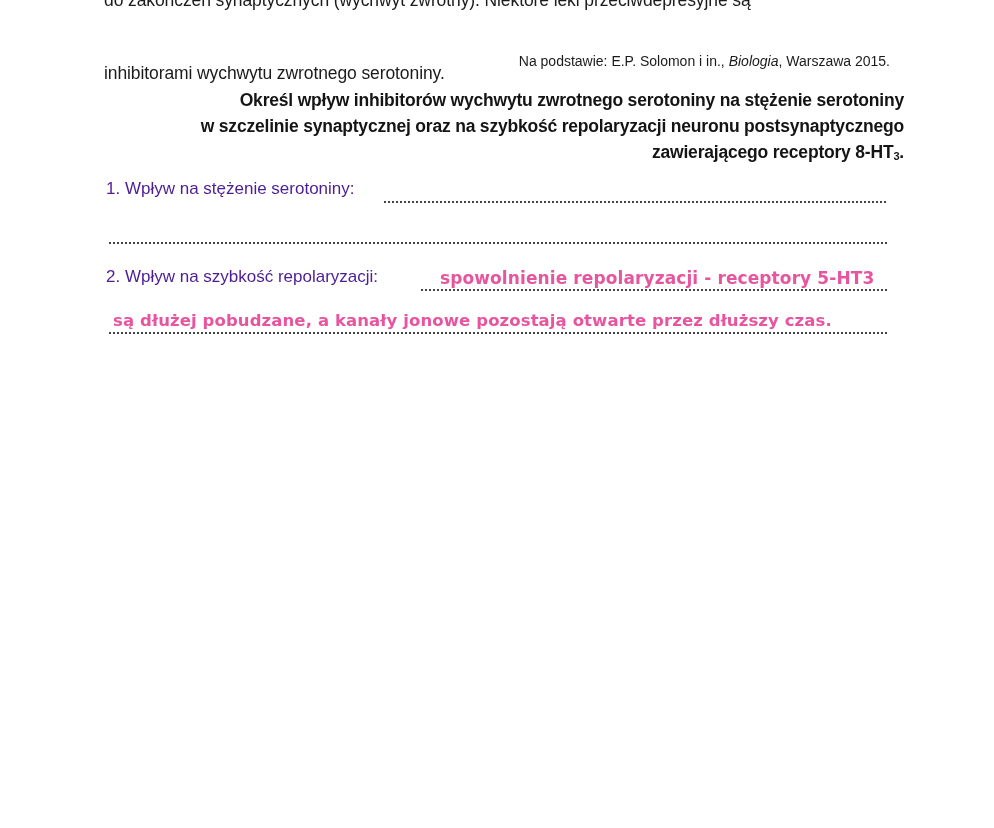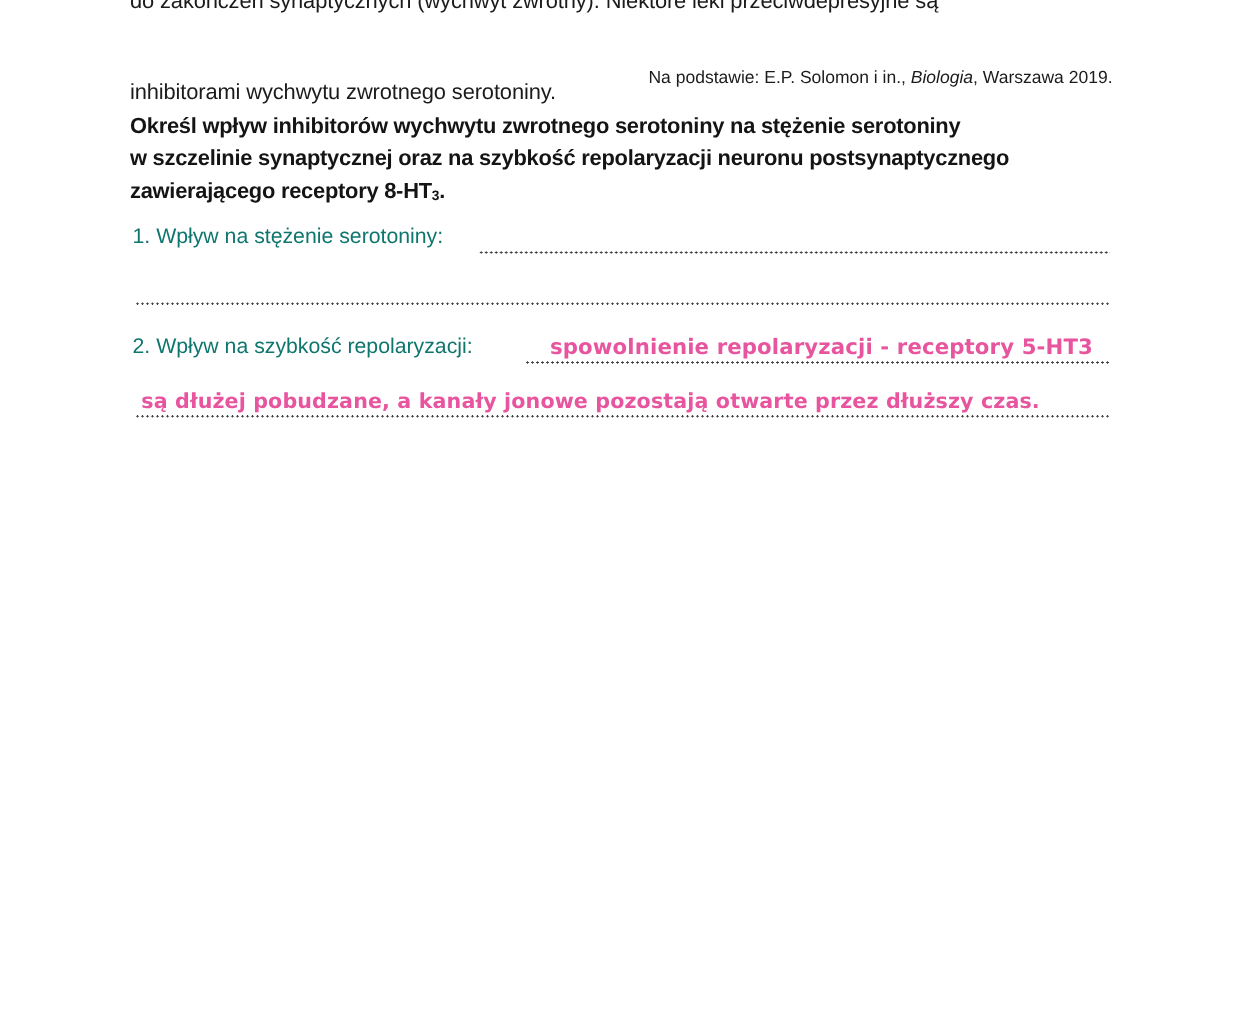--- a/index.html
+++ b/index.html
@@ -46,35 +46,35 @@
       position: absolute;
       left: 104px;
       top: 87px;
       width: 800px;
       font-size: 17.5px;
       font-weight: bold;
       line-height: 26px;
       letter-spacing: -0.2px;
       color: #141414;
     }
-    .task .line { display: block; white-space: nowrap; }
+    .task .line { display: block; white-space: nowrap; text-align: right; }
     .task sub { font-size: 11px; vertical-align: -2px; }
     .answer-row {
       position: absolute;
       left: 104px;
       width: 784px;
       height: 30px;
     }
     .row-label {
       position: absolute;
       left: 2px;
       bottom: 4px;
       font-size: 17px;
       line-height: 20px;
-      color: #0f766e;
+      color: #4c1d95;
       white-space: nowrap;
     }
     .dots {
       position: absolute;
       bottom: 0;
       right: 0;
       height: 2px;
       background-image: radial-gradient(circle, #444 0.8px, transparent 1px);
       background-size: 4px 2px;
       background-repeat: repeat-x;
@@ -92,21 +92,21 @@
   </style>
 </head>
 <body>
 
 <div class="page">
 
   <div class="intro-line l1">do zakończeń synaptycznych (wychwyt zwrotny). Niektóre leki przeciwdepresyjne są</div>
   <div class="intro-line l2">inhibitorami wychwytu zwrotnego serotoniny.</div>
 
   <div class="source">
-    <span>Na podstawie: E.P. Solomon i in., </span><i>Biologia</i><span>, Warszawa 2019.</span>
+    <span>Na podstawie: E.P. Solomon i in., </span><i>Biologia</i><span>, Warszawa 2015.</span>
   </div>
 
   <div class="task">
     <span class="line">Określ wpływ inhibitorów wychwytu zwrotnego serotoniny na stężenie serotoniny</span>
     <span class="line">w szczelinie synaptycznej oraz na szybkość repolaryzacji neuronu postsynaptycznego</span>
     <span class="line"><span>zawierającego receptory 8-HT</span><sub>3</sub><span>.</span></span>
   </div>
 
   <div class="answer-row" style="top:173px;">
     <span class="row-label">1. Wpływ na stężenie serotoniny:</span>

